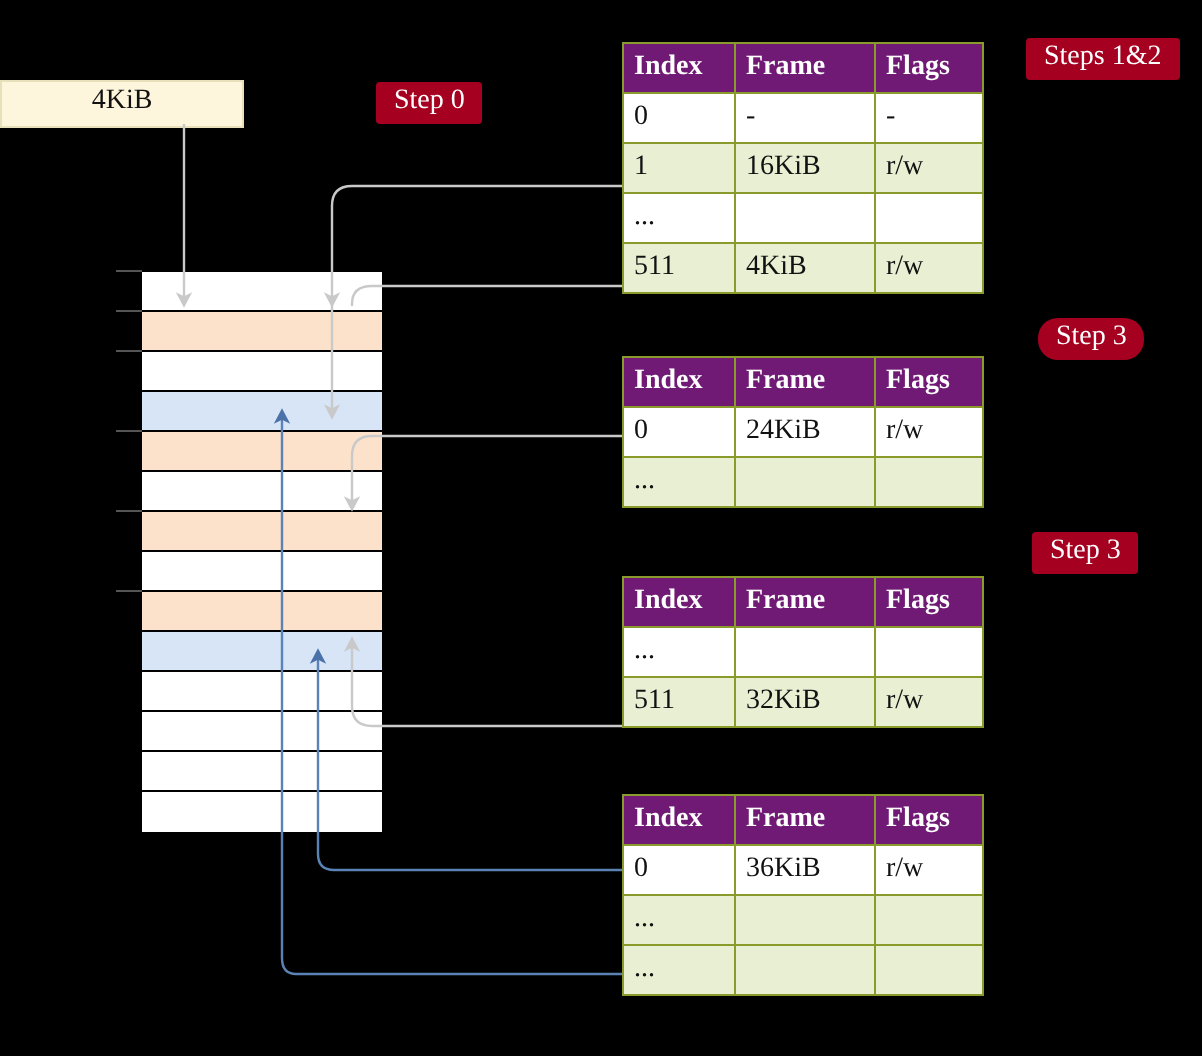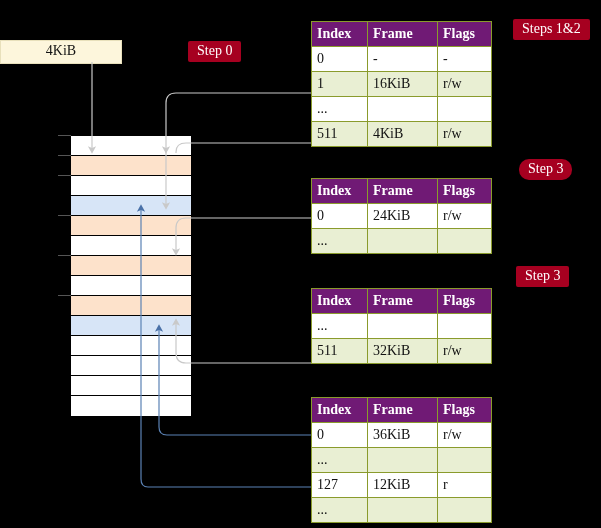--- a/index.html
+++ b/index.html
@@ -250,25 +250,20 @@
           <tr>
             <td>0</td>
             <td>36KiB</td>
             <td>r/w</td>
           </tr>
           <tr class="alt">
             <td>...</td>
             <td></td>
             <td></td>
           </tr>
-          <tr>
-            <td>127</td>
-            <td>12KiB</td>
-            <td>r</td>
-          </tr>
           <tr class="alt">
             <td>...</td>
             <td></td>
             <td></td>
           </tr>
         </tbody>
       </table>
     </div>
 
   <div id="badges-host">

